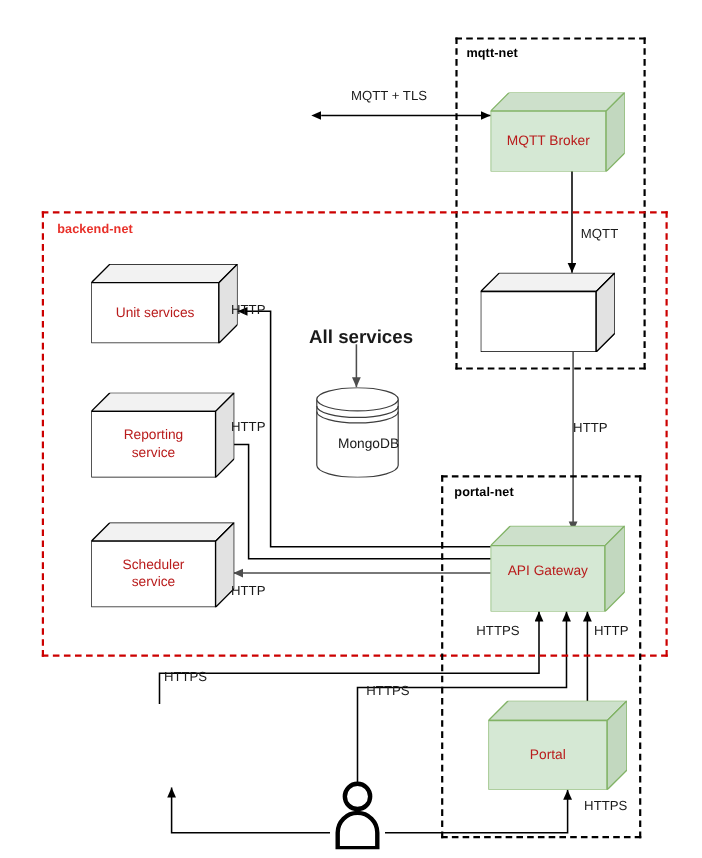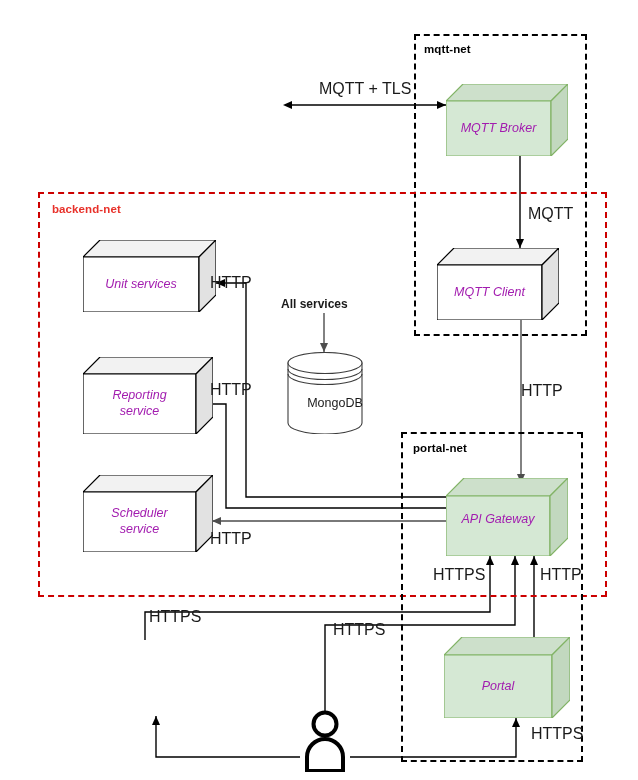--- a/index.html
+++ b/index.html
@@ -53,26 +53,25 @@
   .cube svg { display: block; }
   .cube .cube-label {
     position: absolute;
     left: 0; right: 0;
     top: 0; bottom: 0;
     display: flex;
     align-items: center;
     justify-content: center;
     text-align: center;
     font-size: 12.5px;
-    color: #a21caf;
+    color: #b91c1c;
     line-height: 1.25;
     padding: 0 6px;
     box-sizing: border-box;
     white-space: pre-line;
-    font-style: italic;
   }
 
   
   .ellipse-node {
     position: absolute;
     box-sizing: border-box;
     border: 4px solid #000000;
     border-radius: 50%;
     background: #ffffff;
     display: flex;
@@ -99,27 +98,27 @@
     color: #1a1a1a;
   }
 
   
   .actor { position: absolute; }
   .actor svg { display: block; }
 
   
   .edge-label {
     position: absolute;
-    font-size: 16px;
+    font-size: 12px;
     color: #1a1a1a;
     white-space: nowrap;
   }
   .edge-label.bold {
     font-weight: bold;
-    font-size: 12px;
+    font-size: 17px;
   }
 </style>
 </head>
 <body>
 
 <div id="diagram">
 
   <svg id="edges" viewBox="0 0 638 780" width="638" height="780" xmlns="http://www.w3.org/2000/svg">
     <defs>
       <marker id="arrowEnd" markerWidth="10" markerHeight="10" refX="9" refY="4" orient="auto" markerUnits="userSpaceOnUse">
@@ -191,21 +190,20 @@
     </svg>
     <div class="cube-label" style="left:0; width:105px; top:17px; bottom:0;">MQTT Broker</div>
   </div>
 
   <div class="cube" style="left:437px; top:248px; width:122px; height:72px;">
     <svg width="122" height="72" viewBox="0 0 122 72" xmlns="http://www.w3.org/2000/svg">
       <polygon points="0,17 17,0 122,0 105,17" fill="#f2f2f2" stroke="#000000" stroke-width="1.2"></polygon>
       <polygon points="0,17 0,72 105,72 105,17" fill="#ffffff" stroke="#000000" stroke-width="1.2"></polygon>
       <polygon points="105,17 122,0 122,55 105,72" fill="#e2e2e2" stroke="#000000" stroke-width="1.2"></polygon>
     </svg>
-    <div class="cube-label" style="left:0; width:105px; top:17px; bottom:0;">MQTT Client</div>
   </div>
 
   <div class="cube" style="left:83px; top:240px; width:133px; height:72px;">
     <svg width="133" height="72" viewBox="0 0 133 72" xmlns="http://www.w3.org/2000/svg">
       <polygon points="0,17 17,0 133,0 116,17" fill="#f2f2f2" stroke="#000000" stroke-width="1.2"></polygon>
       <polygon points="0,17 0,72 116,72 116,17" fill="#ffffff" stroke="#000000" stroke-width="1.2"></polygon>
       <polygon points="116,17 133,0 133,55 116,72" fill="#e2e2e2" stroke="#000000" stroke-width="1.2"></polygon>
     </svg>
     <div class="cube-label" style="left:0; width:116px; top:17px; bottom:0;">Unit services</div>
   </div>

